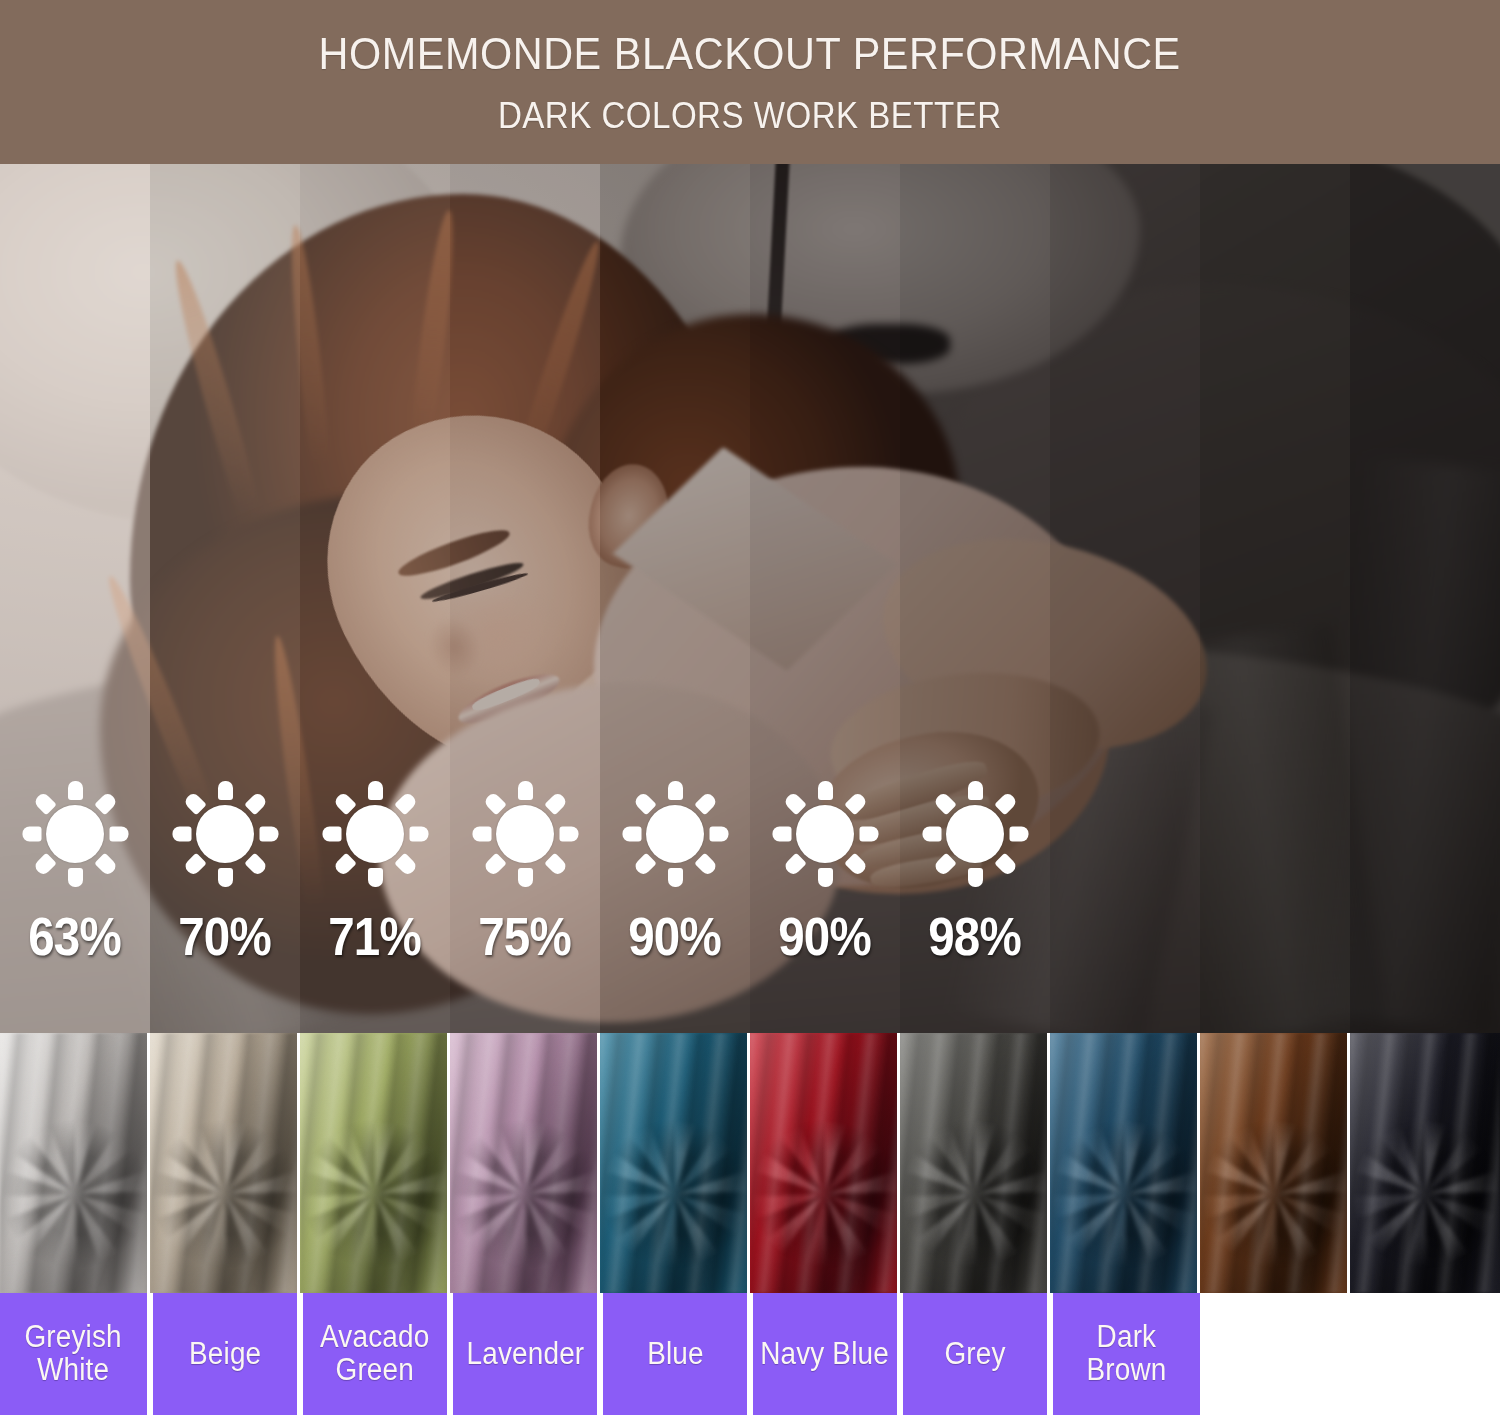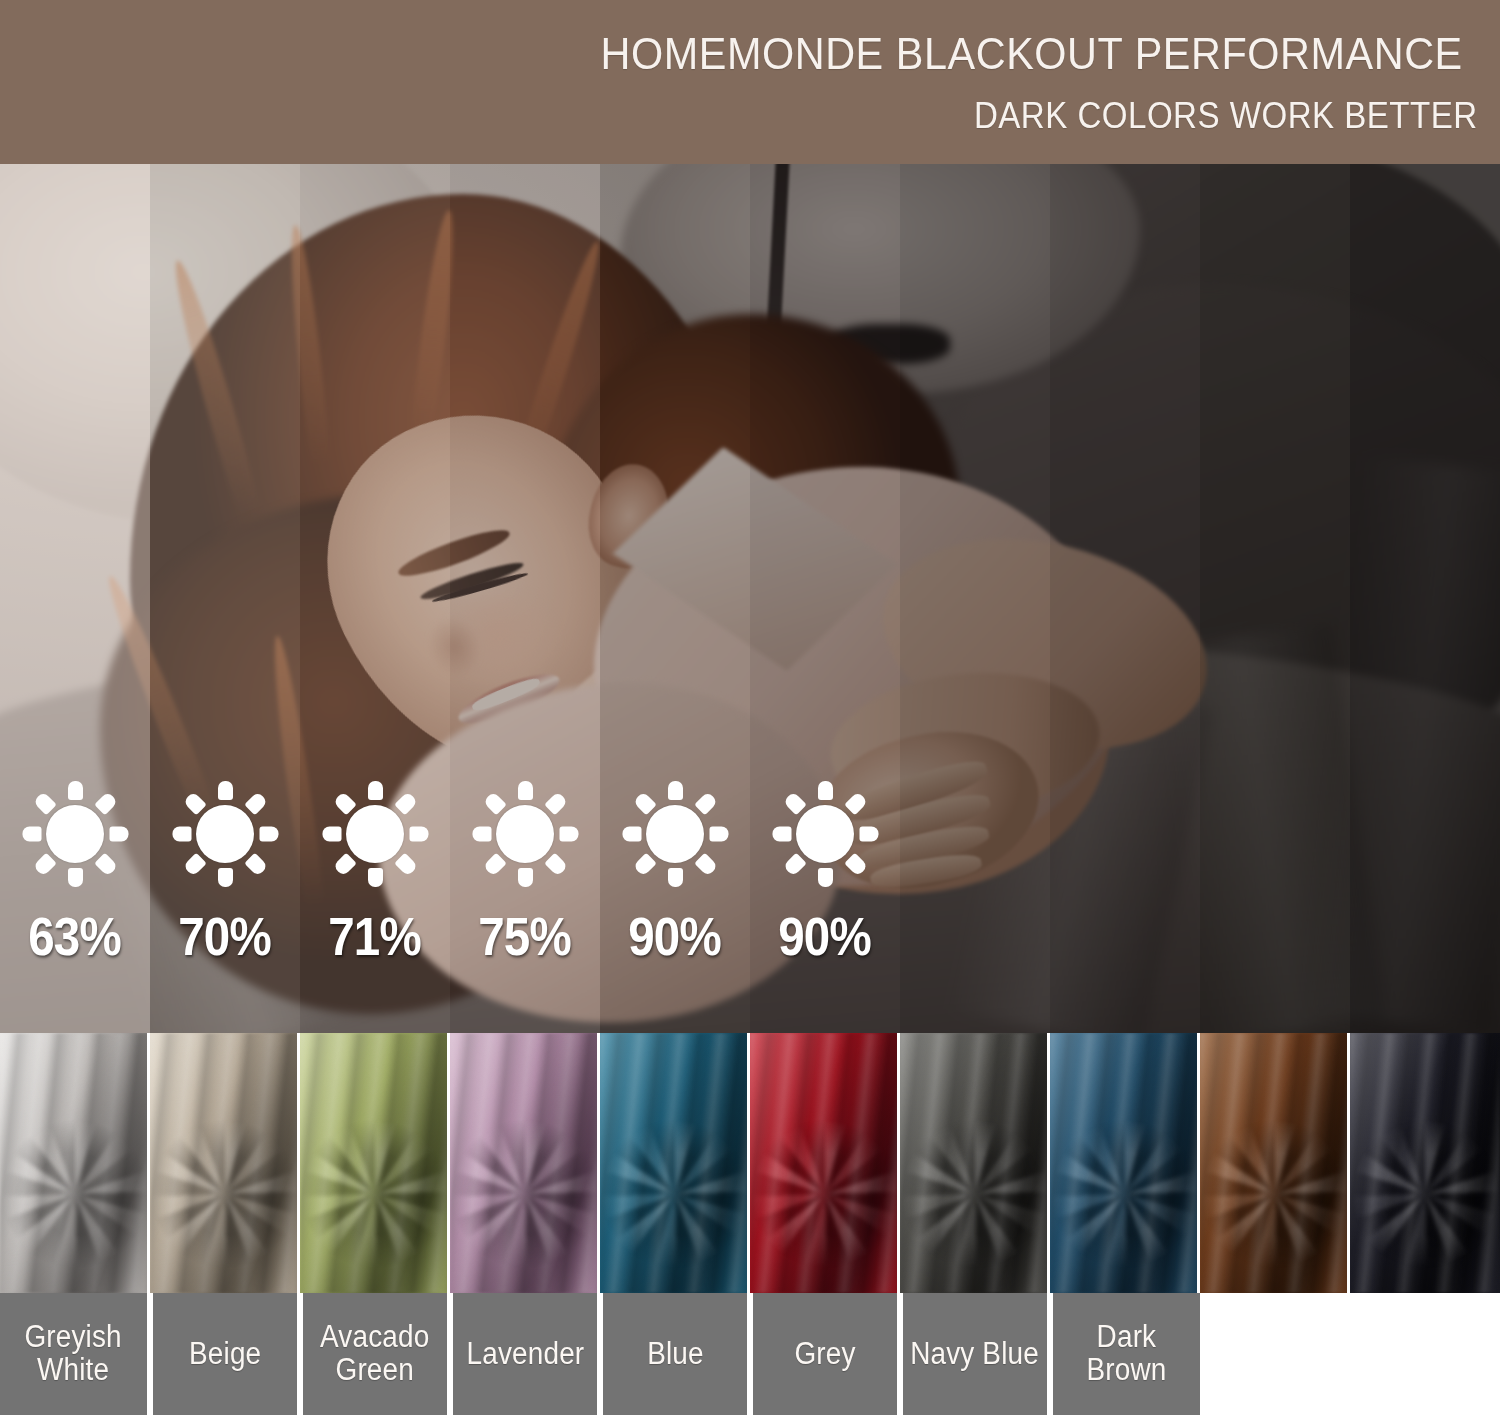--- a/index.html
+++ b/index.html
@@ -9,21 +9,21 @@
     background:#ffffff;
     font-family:"Liberation Sans", sans-serif;
   }
   #page{ position:relative; width:1500px; height:1415px; }
 
   
   #header{
     position:absolute; left:0; top:0; width:1500px; height:164px;
     background:#826B5C;
     display:flex; flex-direction:column;
-    align-items:flex-end; justify-content:center;
+    align-items:center; justify-content:center;
   }
   #title{
     color:#f7f2ee; font-size:45px; letter-spacing:0.6px;
     font-weight:400; line-height:1.0;
     transform:scaleX(0.92); transform-origin:center;
     white-space:nowrap;
     text-shadow:0 1px 1px rgba(0,0,0,.18);
   }
   #subtitle{
     color:#f7f2ee; font-size:36px; letter-spacing:0.5px;
@@ -303,21 +303,21 @@
     background:#ffffff;
   }
 
   
   #labels{
     position:absolute; left:0; top:1293px; width:1500px; height:122px;
     display:flex; background:#ffffff;
   }
   .label-cell{
     width:150px; height:100%;
-    background:#737373;
+    background:#8b5cf6;
     border-left:3px solid #ffffff; border-right:3px solid #ffffff;
     display:flex; align-items:center; justify-content:center;
     text-align:center;
   }
   .label-cell:first-child{ border-left:none; }
   .label-cell:last-child{ border-right:none; }
   .label-text{
     color:#fbf7f3; font-size:31px; line-height:1.06;
     font-weight:400; letter-spacing:.2px;
     transform:scaleX(0.9); transform-origin:center;
@@ -477,20 +477,34 @@
             <div class="ray" style="transform: rotate(45deg) translateY(-53px);"></div>
             <div class="ray" style="transform: rotate(90deg) translateY(-53px);"></div>
             <div class="ray" style="transform: rotate(135deg) translateY(-53px);"></div>
             <div class="ray" style="transform: rotate(180deg) translateY(-53px);"></div>
             <div class="ray" style="transform: rotate(225deg) translateY(-53px);"></div>
             <div class="ray" style="transform: rotate(270deg) translateY(-53px);"></div>
             <div class="ray" style="transform: rotate(315deg) translateY(-53px);"></div>
           </div>
           <div class="pct">90%</div>
         </div>
+        <div class="meter">
+          <div class="sun">
+            <div class="disc"></div>
+            <div class="ray" style="transform: rotate(0deg) translateY(-53px);"></div>
+            <div class="ray" style="transform: rotate(45deg) translateY(-53px);"></div>
+            <div class="ray" style="transform: rotate(90deg) translateY(-53px);"></div>
+            <div class="ray" style="transform: rotate(135deg) translateY(-53px);"></div>
+            <div class="ray" style="transform: rotate(180deg) translateY(-53px);"></div>
+            <div class="ray" style="transform: rotate(225deg) translateY(-53px);"></div>
+            <div class="ray" style="transform: rotate(270deg) translateY(-53px);"></div>
+            <div class="ray" style="transform: rotate(315deg) translateY(-53px);"></div>
+          </div>
+          <div class="pct">98%</div>
+        </div>
       </div>
   </div>
 
   <div id="swatches">
       <div class="swatch">
         <div class="drape" style="background: linear-gradient(110deg, rgb(227, 225, 223) 0%, rgb(185, 181, 178) 42%, rgb(111, 107, 105) 78%, rgb(185, 181, 178) 100%);"></div>
         <div class="folds"></div>
         <div class="swirl"></div>
         <div class="sheen"></div>
         <div class="vgap"></div>
@@ -571,24 +585,24 @@
         <div class="label-text">Avacado
 Green</div>
       </div>
       <div class="label-cell">
         <div class="label-text">Lavender</div>
       </div>
       <div class="label-cell">
         <div class="label-text">Blue</div>
       </div>
       <div class="label-cell">
+        <div class="label-text">Navy Blue</div>
+      </div>
+      <div class="label-cell">
         <div class="label-text">Grey</div>
-      </div>
-      <div class="label-cell">
-        <div class="label-text">Navy Blue</div>
       </div>
       <div class="label-cell">
         <div class="label-text">Dark
 Brown</div>
       </div>
     </div>
 
 </div>
 
 </body></html>

